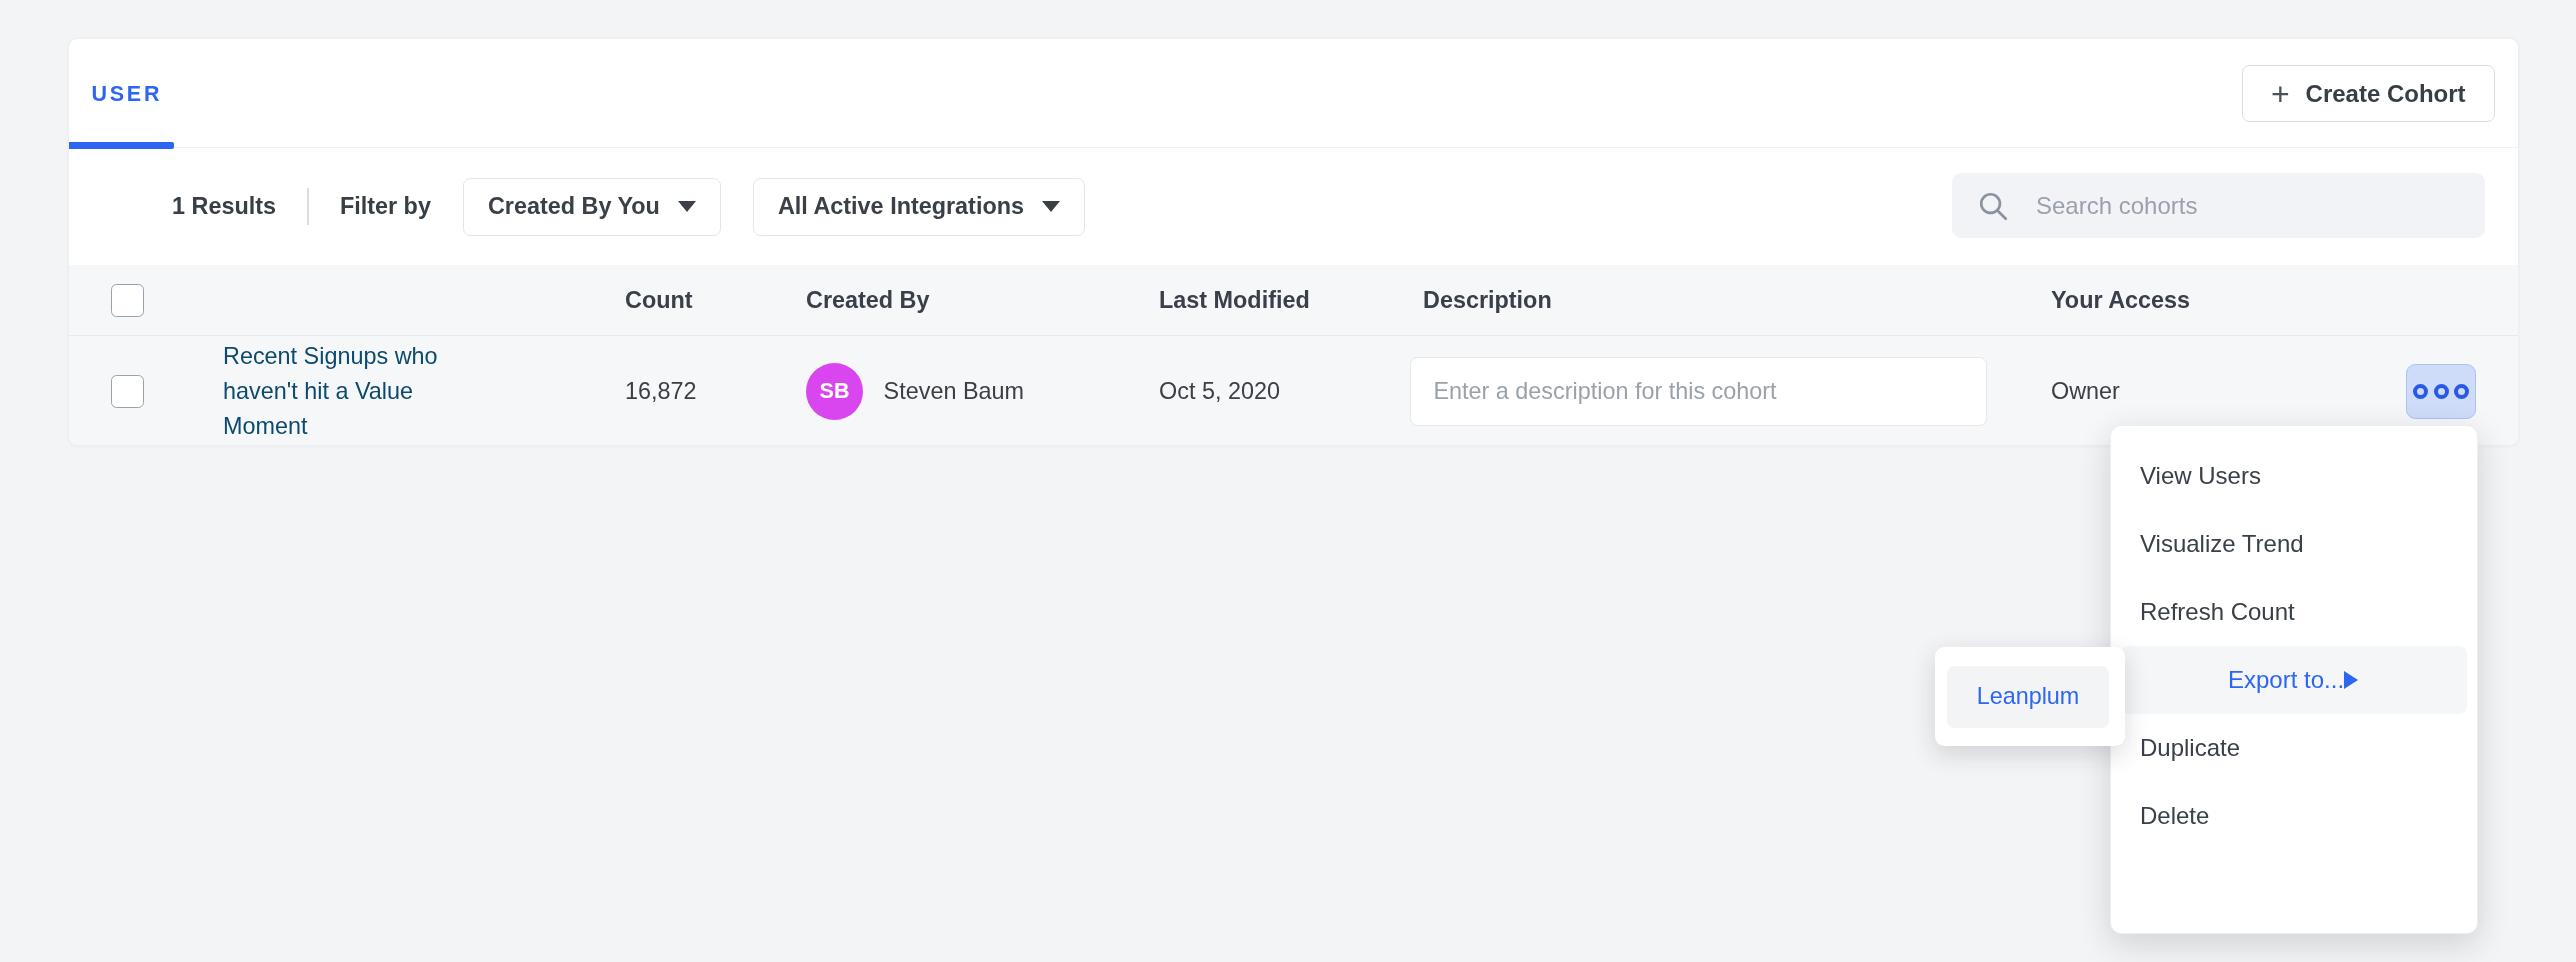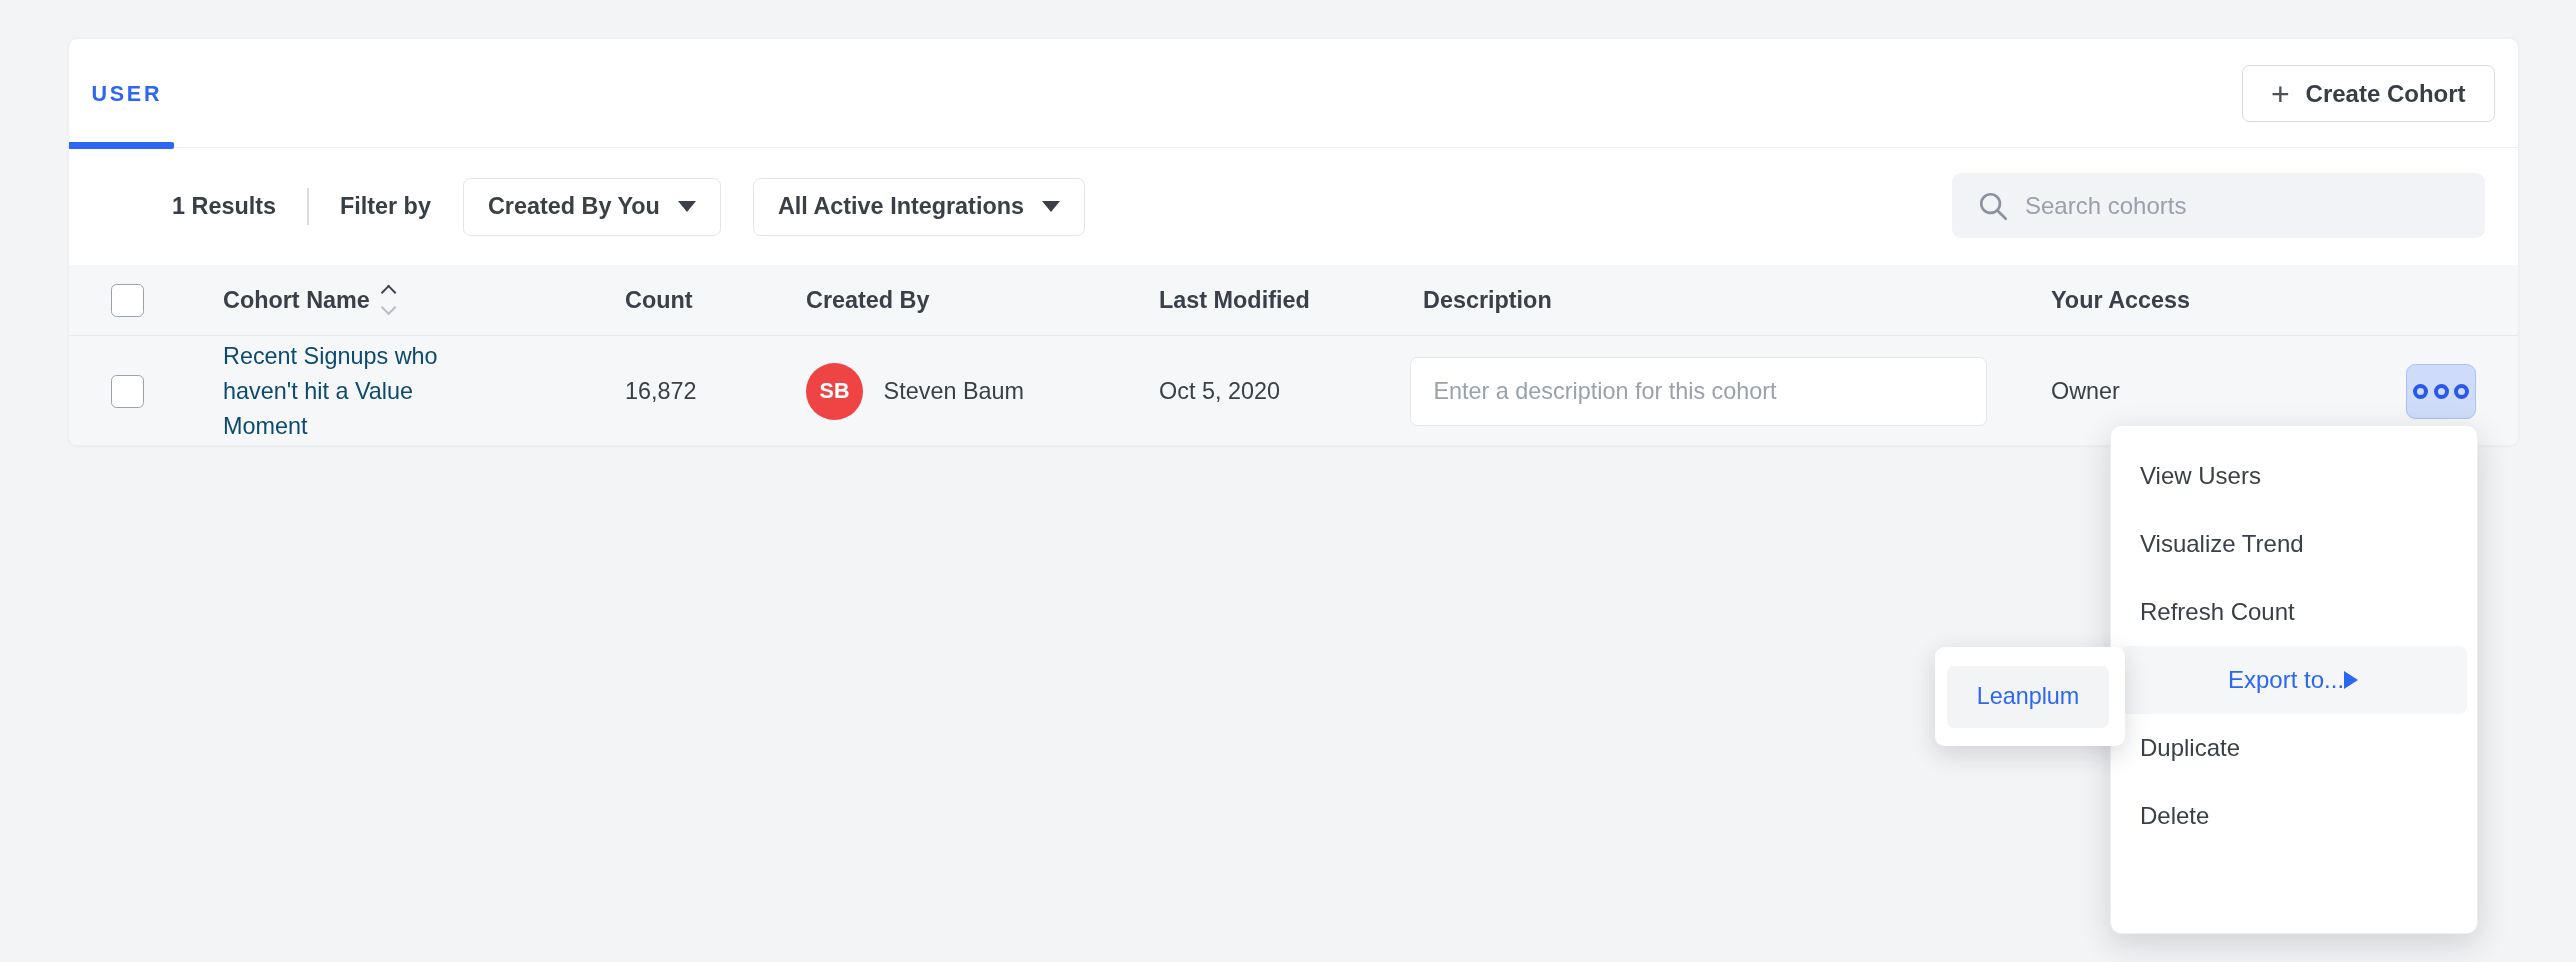--- a/index.html
+++ b/index.html
@@ -47,21 +47,21 @@
     font-family:inherit; font-size:23.4px; font-weight:600; color:#3b4046; cursor:pointer;
   }
   .caret-down {
     width:0; height:0;
     border-left:9.3px solid transparent; border-right:9.3px solid transparent;
     border-top:11.2px solid #3b4046;
   }
   .search-box {
     position:absolute; right:33px; top:25px; width:533px; height:65px;
     background:#f2f3f6; border-radius:9.3px;
-    display:flex; align-items:center; padding-left:24px; gap:15px;
+    display:flex; align-items:center; padding-left:24px; gap:26px;
   }
   .search-box input {
     flex:1; height:100%; border:none; background:transparent; outline:none;
     font-family:inherit; font-size:24px; color:#3b4046;
   }
   .search-box input::placeholder { color:#9aa0ac; }
 
   
   .thead { position:absolute; left:0; top:226px; width:100%; height:70px; background:#f6f7f9; }
   .trow  { position:absolute; left:0; top:296px; width:100%; height:111px; background:#f6f7f9; border-top:0.9px solid #e7e9ed; }
@@ -86,21 +86,21 @@
 
   .sort-icon { display:flex; flex-direction:column; gap:3.7px; margin-left:13px; }
   .chev { width:11.2px; height:11.2px; }
   .chev-up { border-left:2.8px solid #3f454e; border-top:2.8px solid #3f454e; transform:rotate(45deg); }
   .chev-down { border-right:2.8px solid #b9bec7; border-bottom:2.8px solid #b9bec7; transform:rotate(45deg); }
 
   .cohort-link {
     width:243px; line-height:35px; color:#0c4a6e; text-decoration:none; cursor:pointer; display:flex; align-items:center;
   }
   .avatar {
-    width:57px; height:57px; border-radius:50%; background:#ef4444;
+    width:57px; height:57px; border-radius:50%; background:#d946ef;
     display:flex; align-items:center; justify-content:center;
     color:#fff; font-size:21.5px; font-weight:600; margin-right:20.6px; flex:0 0 auto;
   }
   .desc-input {
     position:absolute; left:1341px; top:20.6px; width:577px; height:69px;
     background:#fff; border:0.9px solid #e3e6ea; border-radius:7.5px;
     padding:0 22.4px; font-family:inherit; font-size:23.4px; color:#3b4046; outline:none;
   }
   .desc-input::placeholder { color:#9aa1ad; }
 
@@ -173,27 +173,20 @@
       <svg width="34" height="34" viewBox="0 0 24 24">
         <circle cx="10.3" cy="10.3" r="6.6" fill="none" stroke="#8b93a0" stroke-width="1.9"></circle>
         <line x1="15.3" y1="15.3" x2="21" y2="21" stroke="#8b93a0" stroke-width="1.9" stroke-linecap="round"></line>
       </svg>
       <input type="text" placeholder="Search cohorts" style="">
     </div>
   </div>
 
   <div class="thead">
     <input type="checkbox" class="cb" style="">
-    <div class="th col-name">
-      <span>Cohort Name</span>
-      <span class="sort-icon">
-        <span class="chev chev-up"></span>
-        <span class="chev chev-down"></span>
-      </span>
-    </div>
     <div class="th col-count">Count</div>
     <div class="th col-created">Created By</div>
     <div class="th col-modified">Last Modified</div>
     <div class="th col-desc">Description</div>
     <div class="th col-access">Your Access</div>
   </div>
 
   <div class="trow">
     <input type="checkbox" class="cb" style="">
     <a class="td cohort-link col-name">Recent Signups who haven't hit a Value Moment</a>

